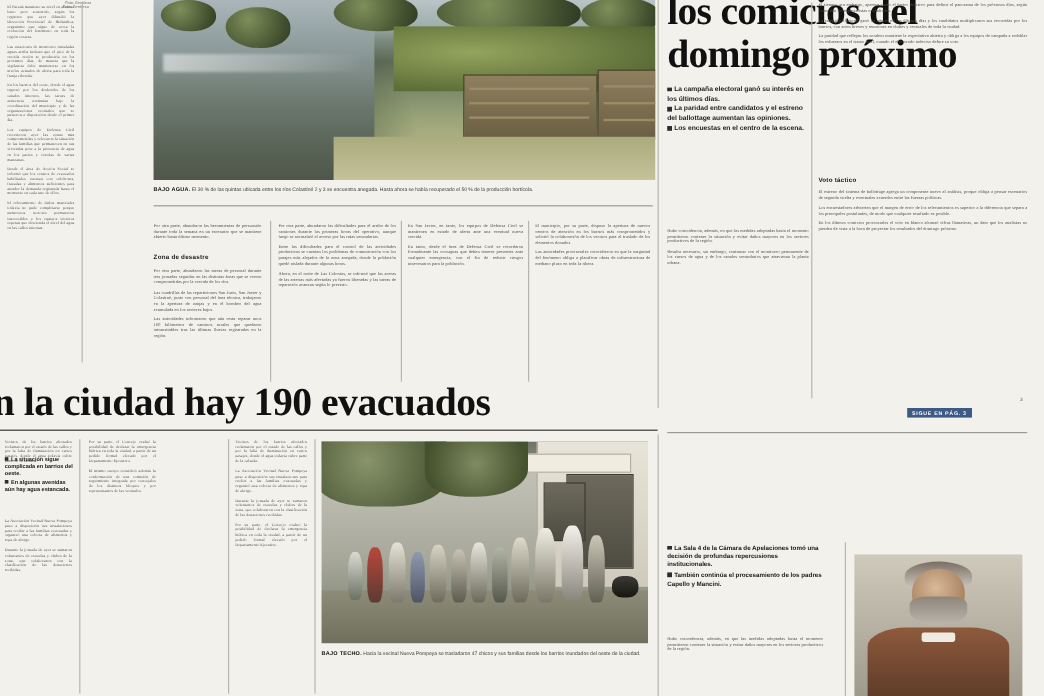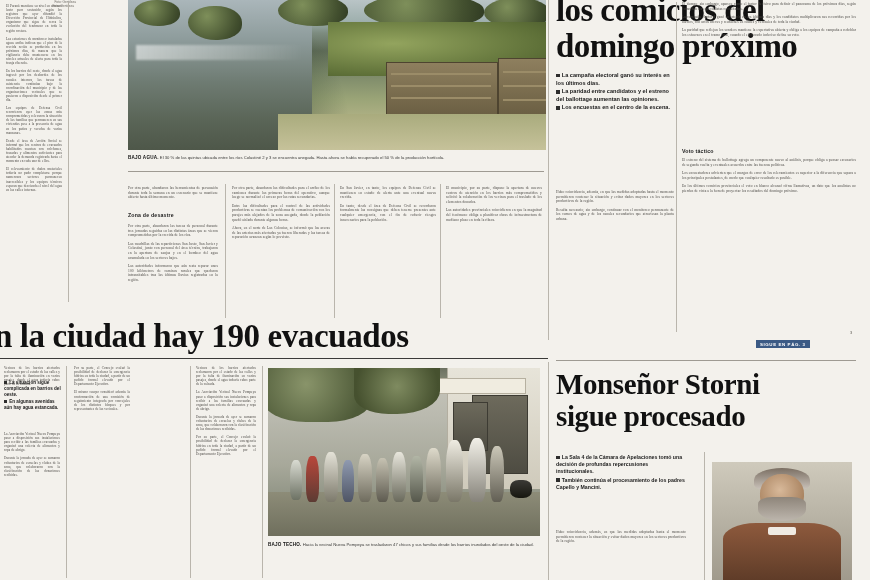--- a/index.html
+++ b/index.html
@@ -334,22 +334,20 @@
     <div class="kid" style="left:242px;top:112px;width:22px;height:18px;border-radius:40%;background:linear-gradient(#3b3a36,#16160f);"></div>
   </div>
   <div class="photo-credit" style="left:466px;top:536px;width:74px;">Foto: Gentileza</div>
 
   <div class="caption" style="position:absolute;left:268px;top:542px;width:272px;">
     <b>BAJO TECHO.</b>
     <span>Hacia la vecinal Nueva Pompeya se trasladaron 47 chicos y sus familias desde los barrios inundados del oeste de la ciudad.</span>
   </div>
 
   <div class="h-rule" style="left:556px;top:360px;width:300px;"></div>
-  <div class="hl-storni" style="left:556px;top:368px;width:300px;white-space:pre-line;">Monseñor Storni
-sigue procesado</div>
 
   <div class="bullets" style="left:556px;top:454px;width:130px;font-size:5.2px;line-height:7.2px;">
     <span class="b"><span class="sq"></span><span>La Sala 4 de la Cámara de Apelaciones tomó una decisión de profundas repercusiones institucionales.</span></span>
     <span class="b"><span class="sq"></span><span>También continúa el procesamiento de los padres Capello y Mancini.</span></span>
   </div>
 
   <div class="greek tiny2" style="position:absolute;left:556px;top:530px;width:130px;height:48px;">
     <p>Hubo coincidencia, además, en que las medidas adoptadas hasta el momento permitieron contener la situación y evitar daños mayores en los sectores productivos de la región.</p>
   </div>
 

